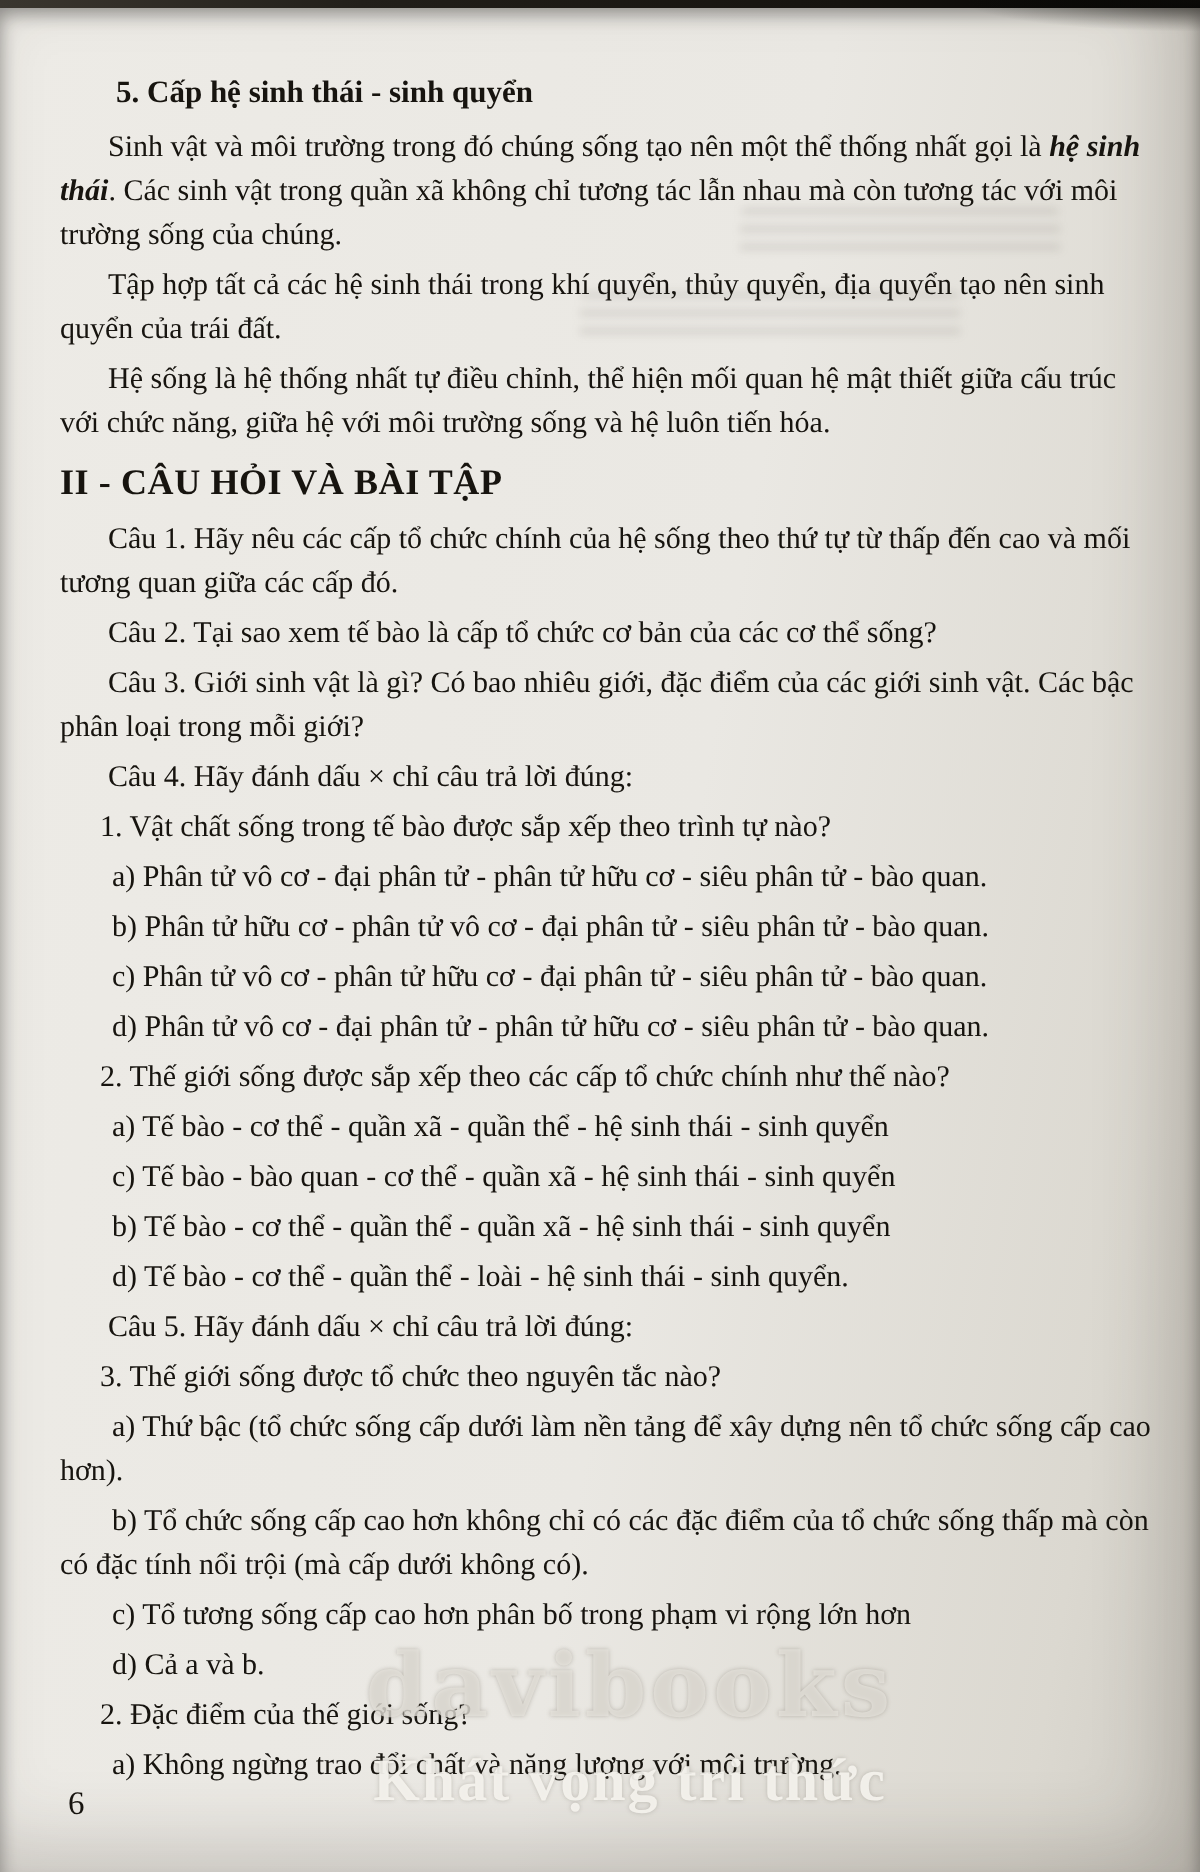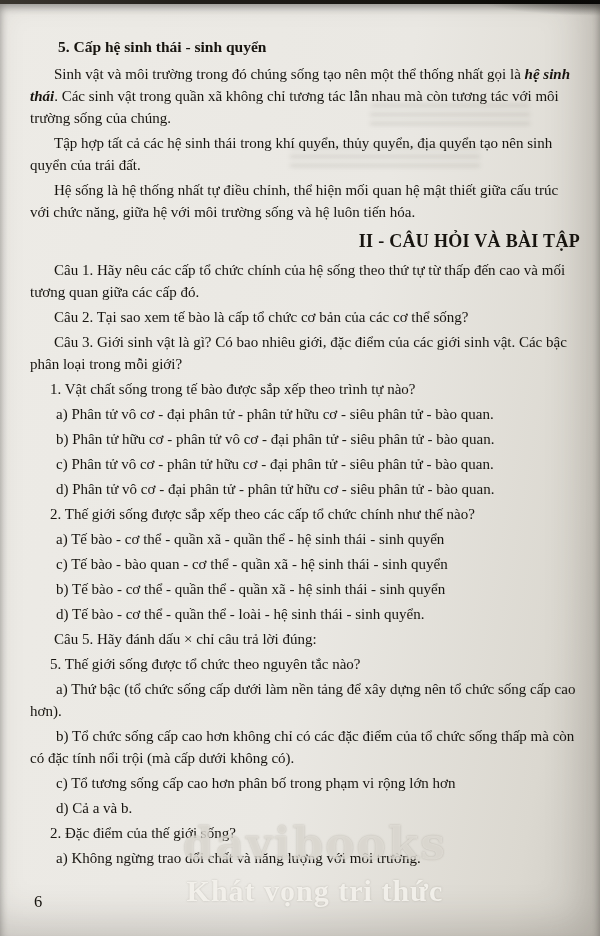--- a/index.html
+++ b/index.html
@@ -49,21 +49,20 @@
     margin: 0 0 5px !important;
   }
   .para { text-indent: 24px; }
   .em-term { font-style: italic; font-weight: bold; }
   .h-main {
     font-weight: bold;
     font-size: 18px;
     letter-spacing: .3px;
     margin: 7px 0 7px !important;
     text-indent: 0;
-    text-align: right;
   }
   .q { text-indent: 24px; margin-bottom: 3px !important; }
   .qlabel { font-weight: normal; }
   .sub { text-indent: 20px; margin: 2px 0 3px !important; }
   .opt { text-indent: 26px; margin: 0 0 3px !important; }
 
   .watermark {
     position: absolute;
     left: 150px; bottom: 28px; width: 330px;
     text-align: center;
@@ -114,36 +113,37 @@
     <p class="para">Hệ sống là hệ thống nhất tự điều chỉnh, thể hiện mối quan hệ mật thiết giữa cấu trúc với chức năng, giữa hệ với môi trường sống và hệ luôn tiến hóa.</p>
 
     <p class="h-main">II - CÂU HỎI VÀ BÀI TẬP</p>
 
     <p class="q"><b class="qlabel">Câu 1.</b> <span>Hãy nêu các cấp tổ chức chính của hệ sống theo thứ tự từ thấp đến cao và mối tương quan giữa các cấp đó.</span></p>
 
     <p class="q"><b class="qlabel">Câu 2.</b> <span>Tại sao xem tế bào là cấp tổ chức cơ bản của các cơ thể sống?</span></p>
 
     <p class="q"><b class="qlabel">Câu 3.</b> <span>Giới sinh vật là gì? Có bao nhiêu giới, đặc điểm của các giới sinh vật. Các bậc phân loại trong mỗi giới?</span></p>
 
+    <p class="q"><b class="qlabel">Câu 4.</b> <span>Hãy đánh dấu × chỉ câu trả lời đúng:</span></p>
 
     <p class="sub">1. Vật chất sống trong tế bào được sắp xếp theo trình tự nào?</p>
     <p class="opt">a) Phân tử vô cơ - đại phân tử - phân tử hữu cơ - siêu phân tử - bào quan.</p>
     <p class="opt">b) Phân tử hữu cơ - phân tử vô cơ - đại phân tử - siêu phân tử - bào quan.</p>
     <p class="opt">c) Phân tử vô cơ - phân tử hữu cơ - đại phân tử - siêu phân tử - bào quan.</p>
     <p class="opt">d) Phân tử vô cơ - đại phân tử - phân tử hữu cơ - siêu phân tử - bào quan.</p>
 
     <p class="sub">2. Thế giới sống được sắp xếp theo các cấp tổ chức chính như thế nào?</p>
     <p class="opt">a) Tế bào - cơ thể - quần xã - quần thể - hệ sinh thái - sinh quyển</p>
     <p class="opt">c) Tế bào - bào quan - cơ thể - quần xã - hệ sinh thái - sinh quyển</p>
     <p class="opt">b) Tế bào - cơ thể - quần thể - quần xã - hệ sinh thái - sinh quyển</p>
     <p class="opt">d) Tế bào - cơ thể - quần thể - loài - hệ sinh thái - sinh quyển.</p>
 
     <p class="q"><b class="qlabel">Câu 5.</b> <span>Hãy đánh dấu × chỉ câu trả lời đúng:</span></p>
 
-    <p class="sub">5. Thế giới sống được tổ chức theo nguyên tắc nào?</p>
+    <p class="sub">3. Thế giới sống được tổ chức theo nguyên tắc nào?</p>
     <p class="opt">a) Thứ bậc (tổ chức sống cấp dưới làm nền tảng để xây dựng nên tổ chức sống cấp cao hơn).</p>
     <p class="opt">b) Tổ chức sống cấp cao hơn không chỉ có các đặc điểm của tổ chức sống thấp mà còn có đặc tính nổi trội (mà cấp dưới không có).</p>
     <p class="opt">c) Tổ tương sống cấp cao hơn phân bố trong phạm vi rộng lớn hơn</p>
     <p class="opt">d) Cả a và b.</p>
 
     <p class="sub">2. Đặc điểm của thế giới sống?</p>
     <p class="opt">a) Không ngừng trao đổi chất và năng lượng với môi trường.</p>
 
   </div>
 

